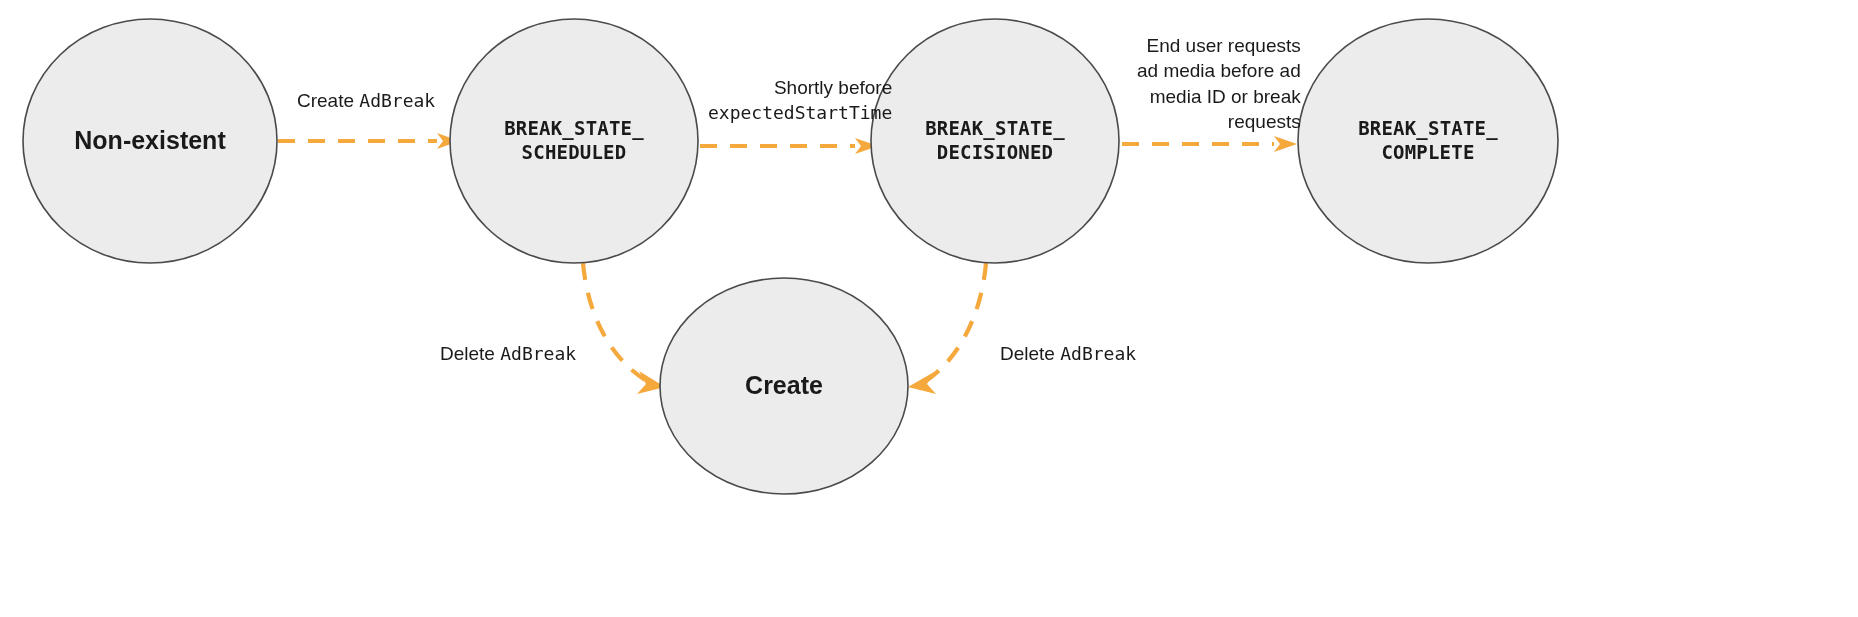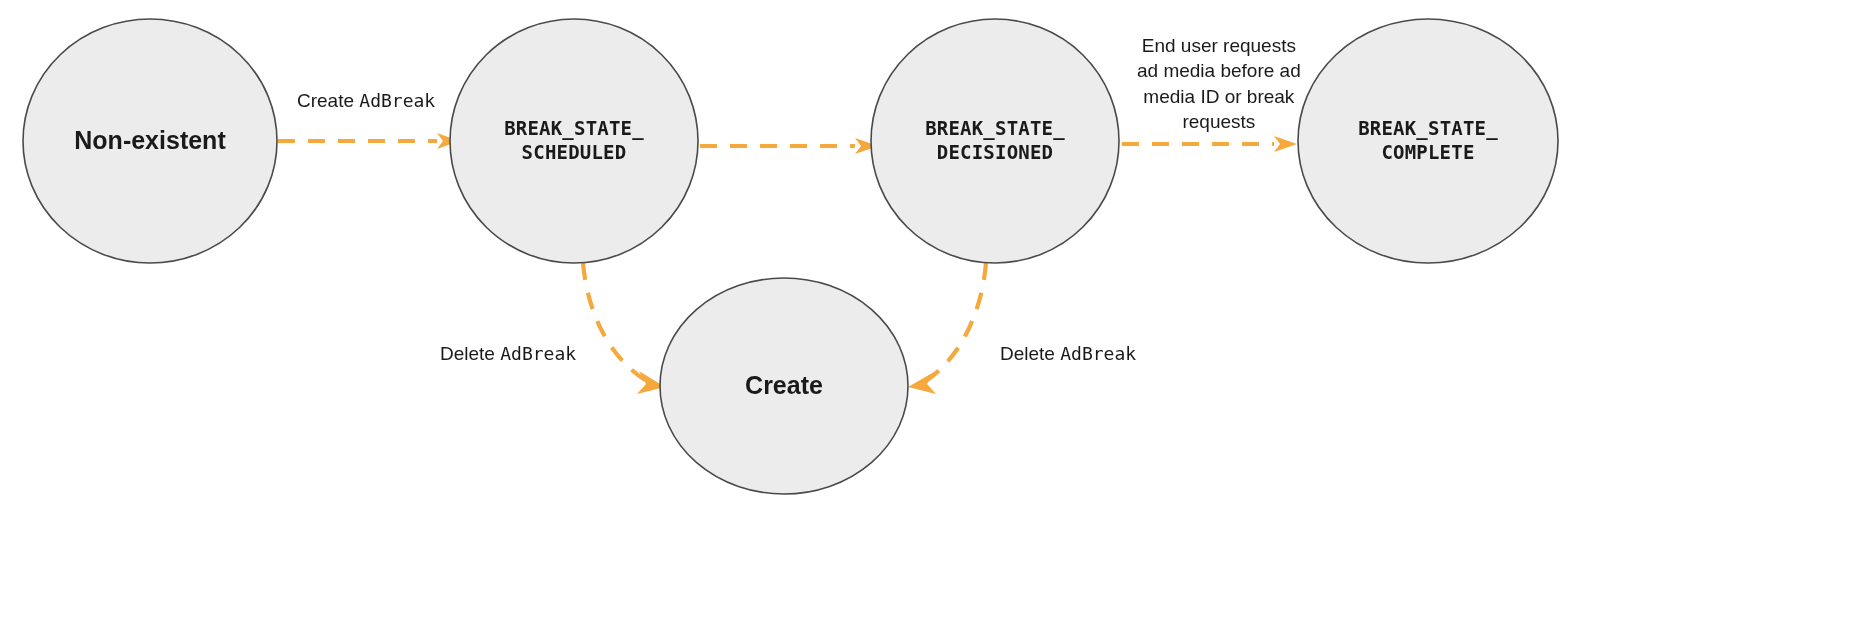--- a/index.html
+++ b/index.html
@@ -77,21 +77,21 @@
     font-weight: 400;
   }
   .edge-label .mono-part {
     font-family: "DejaVu Sans Mono", "Liberation Mono", monospace;
     font-weight: 400;
     font-size: 18px;
   }
   .edge-label .line {
     display: block;
   }
-  .edge-label.align-left { text-align: center; }
+  .edge-label.align-left { text-align: right; }
 </style>
 </head>
 <body>
 
 <div id="canvas" style="background: rgb(255, 255, 255);">
 
   <svg id="diagram-svg" viewBox="0 0 1858 617" xmlns="http://www.w3.org/2000/svg">
     <g id="edges-layer">
         <g>
           <path class="edge-path" d="M 278 141 L 437 141" stroke="#f5a83c"></path>
@@ -131,20 +131,22 @@
 DECISIONED</div>
       <div class="node-label mono" style="left: 1428px; top: 141px; color: rgb(26, 26, 26);">BREAK_STATE_
 COMPLETE</div>
       <div class="node-label sans" style="left: 784px; top: 386px; color: rgb(26, 26, 26);">Create</div>
     </div>
   <div id="edge-labels-layer">
       <div class="edge-label align-left" style="left: 297px; top: 88px; color: rgb(26, 26, 26);">
         <span class="line"><span class="sans-part">Create </span><span class="mono-part">AdBreak</span></span>
       </div>
       <div class="edge-label align-left" style="left: 708px; top: 75px; color: rgb(26, 26, 26);">
+        <span class="line"><span class="sans-part">Shortly before</span></span>
+        <span class="line"><span class="mono-part">expectedStartTime</span></span>
       </div>
       <div class="edge-label align-left" style="left: 1137px; top: 33px; color: rgb(26, 26, 26);">
         <span class="line"><span class="sans-part">End user requests</span></span>
         <span class="line"><span class="sans-part">ad media before ad</span></span>
         <span class="line"><span class="sans-part">media ID or break</span></span>
         <span class="line"><span class="sans-part">requests</span></span>
       </div>
       <div class="edge-label align-left" style="left: 440px; top: 341px; color: rgb(26, 26, 26);">
         <span class="line"><span class="sans-part">Delete </span><span class="mono-part">AdBreak</span></span>
       </div>

